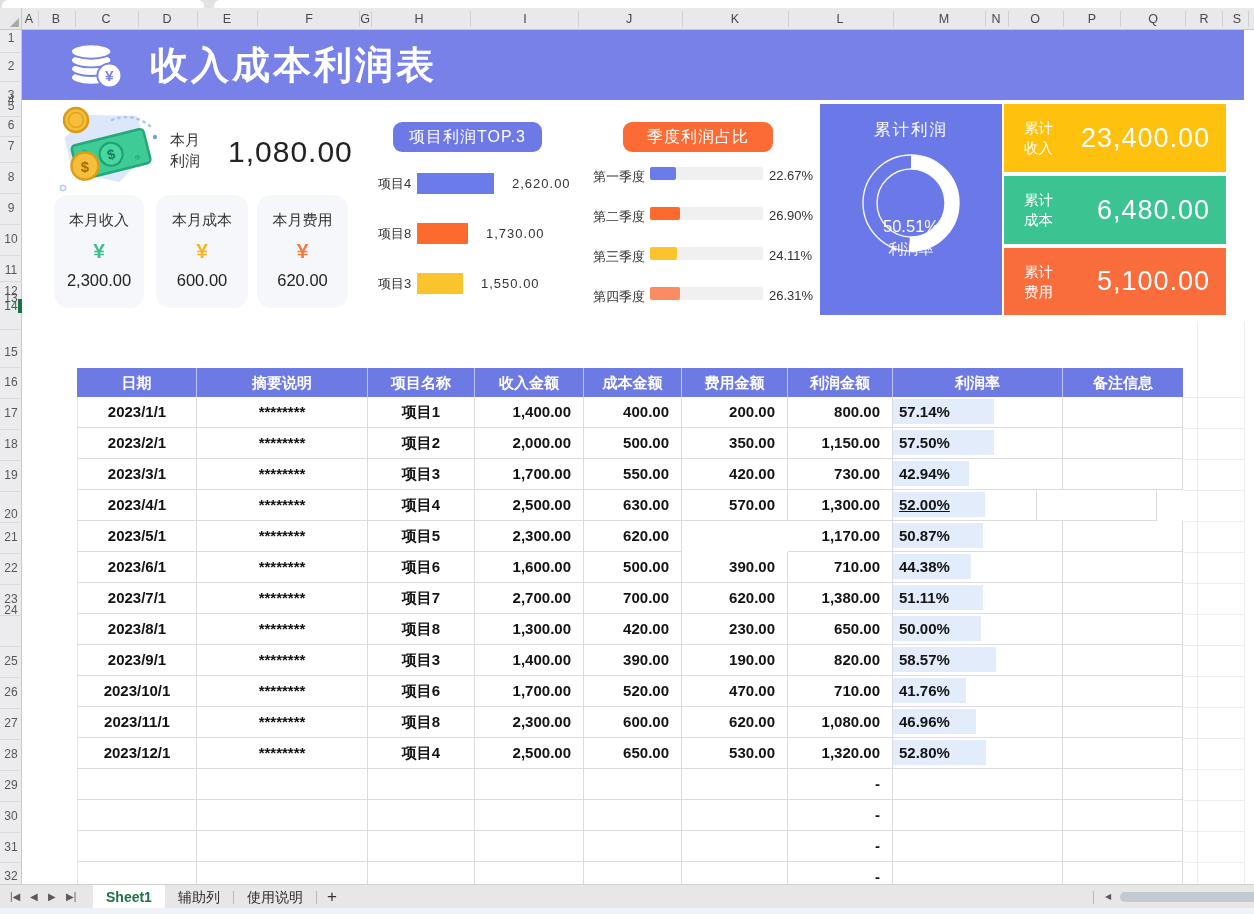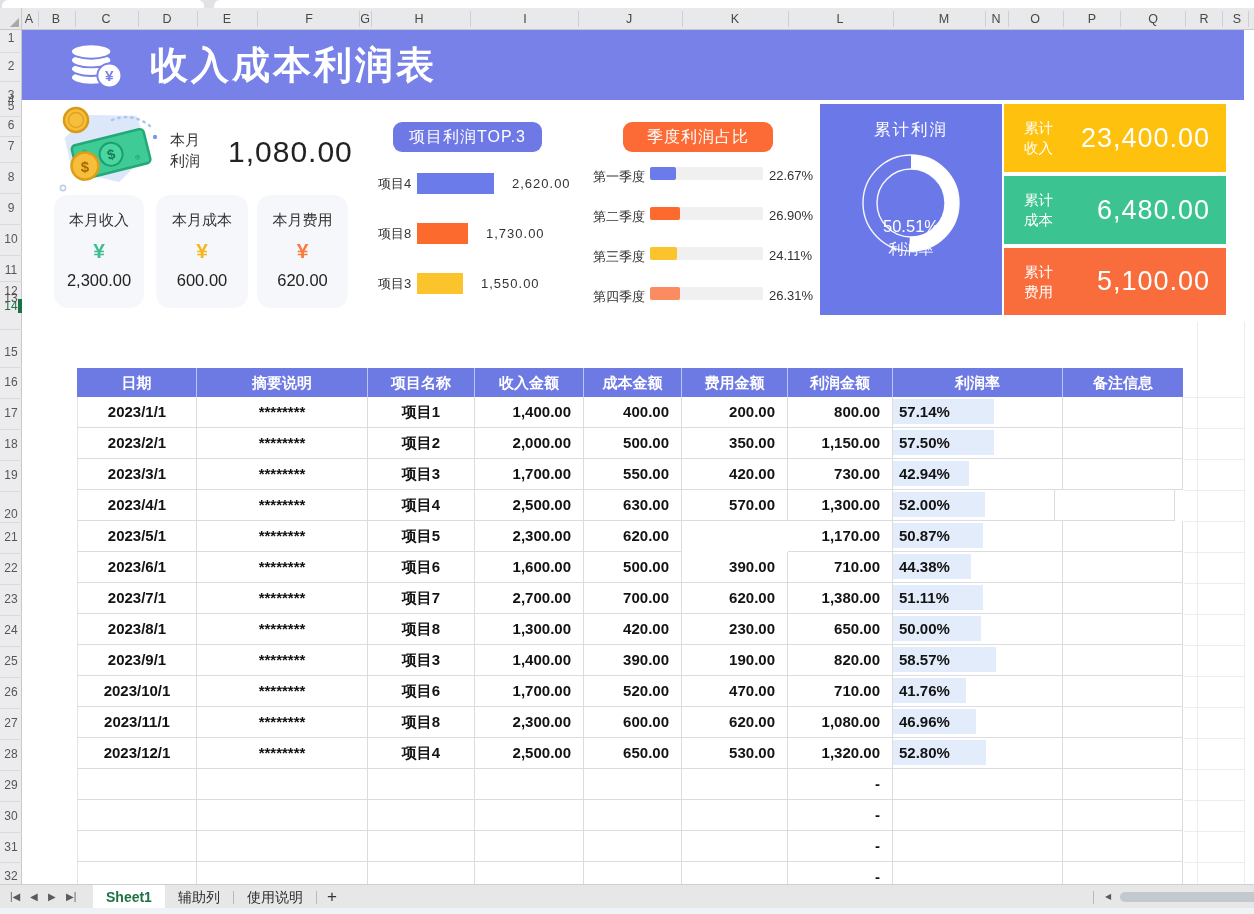--- a/index.html
+++ b/index.html
@@ -172,21 +172,21 @@
       <div class="rownum" style="top: 445px;">19</div>
       <div class="rowdiv" style="top: 460.5px;"></div>
       <div class="rownum" style="top: 484px;">20</div>
       <div class="rowdiv" style="top: 491.5px;"></div>
       <div class="rownum" style="top: 507px;">21</div>
       <div class="rowdiv" style="top: 522.5px;"></div>
       <div class="rownum" style="top: 538px;">22</div>
       <div class="rowdiv" style="top: 553.5px;"></div>
       <div class="rownum" style="top: 569px;">23</div>
       <div class="rowdiv" style="top: 584.5px;"></div>
-      <div class="rownum" style="top: 600px;">24</div>
+      <div class="rownum" style="top: 580px;">24</div>
       <div class="rowdiv" style="top: 615.5px;"></div>
       <div class="rownum" style="top: 631px;">25</div>
       <div class="rowdiv" style="top: 646.5px;"></div>
       <div class="rownum" style="top: 662px;">26</div>
       <div class="rowdiv" style="top: 677.5px;"></div>
       <div class="rownum" style="top: 693px;">27</div>
       <div class="rowdiv" style="top: 708.5px;"></div>
       <div class="rownum" style="top: 724px;">28</div>
       <div class="rowdiv" style="top: 739.5px;"></div>
       <div class="rownum" style="top: 755px;">29</div>
@@ -390,21 +390,21 @@
         <div class="td ac" style="width: 120px;"></div>
       </div>
       <div class="trow">
         <div class="td ac first" style="width: 120px;">2023/4/1</div>
         <div class="td ac" style="width: 171px;">********</div>
         <div class="td ac" style="width: 107px;">项目4</div>
         <div class="td ar" style="width: 109px;">2,500.00</div>
         <div class="td ar" style="width: 98px;">630.00</div>
         <div class="td ar" style="width: 106px;">570.00</div>
         <div class="td ar" style="width: 105px;">1,300.00</div>
-        <div class="td " style="width: 162px;">
+        <div class="td " style="width: 144px; text-decoration: underline;">
           <div class="ratebar" style="width: 92px;"></div>
           <div class="ratetxt">52.00%</div>
         </div>
         <div class="td ac" style="width: 120px;"></div>
       </div>
       <div class="trow">
         <div class="td ac first" style="width: 120px;">2023/5/1</div>
         <div class="td ac" style="width: 171px;">********</div>
         <div class="td ac" style="width: 107px;">项目5</div>
         <div class="td ar" style="width: 109px;">2,300.00</div>

